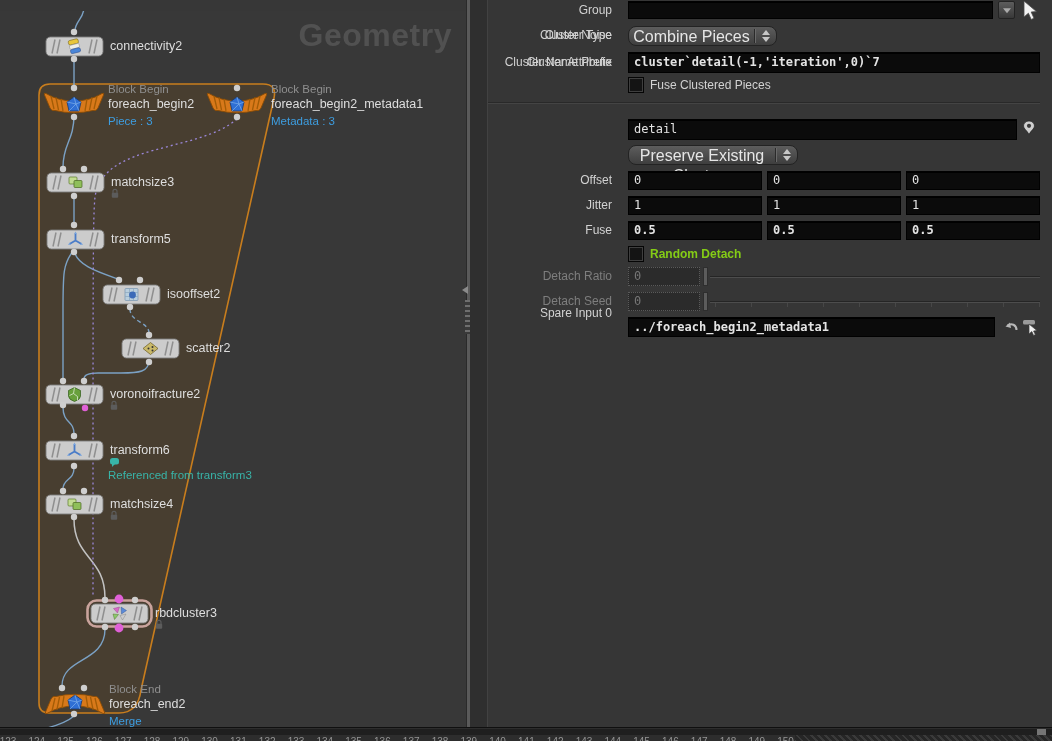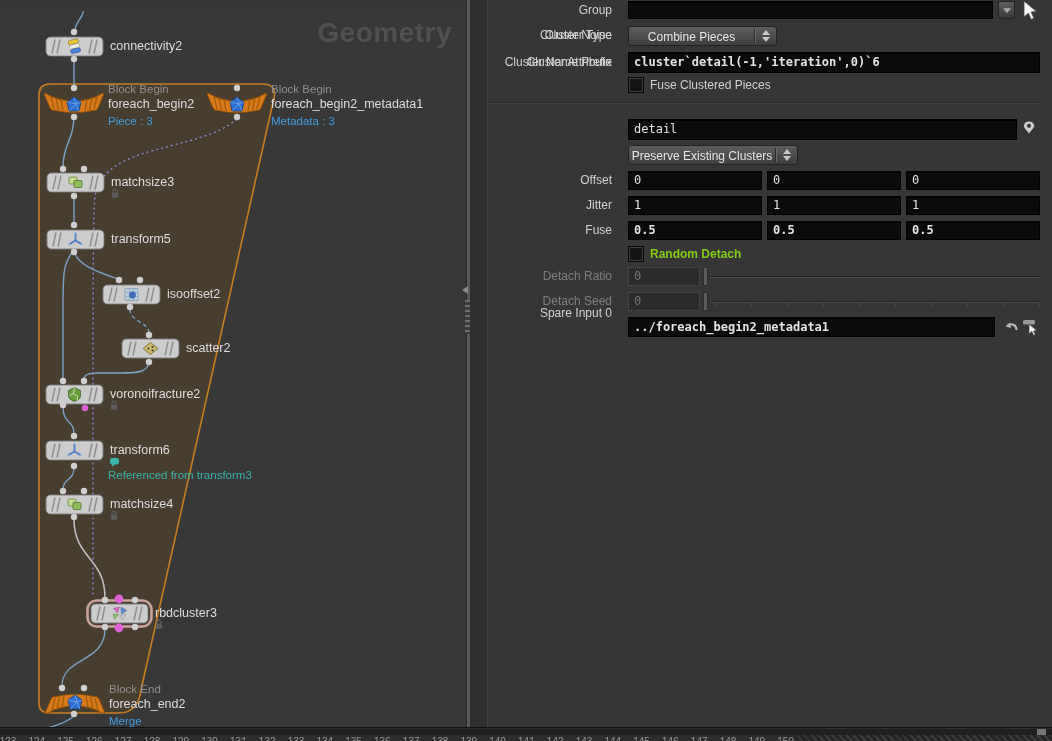--- a/index.html
+++ b/index.html
@@ -1,43 +1,43 @@
 <!DOCTYPE html>
 <html><head>
 <meta charset="utf-8">
 <style>
   html,body{margin:0;padding:0;background:#262626;}
   #app{position:relative;width:1052px;height:741px;overflow:hidden;
        font-family:"Liberation Sans",sans-serif;background:#373737;}
   
   #network-pane{position:absolute;left:0;top:11px;width:466px;height:727px;background:#383838;overflow:hidden;}
   #net-svg{position:absolute;left:0;top:0;}
-  #watermark{position:absolute;top:6px;right:14px;font-size:28px;font-weight:bold;color:#515151;letter-spacing:.5px;}
+  #watermark{position:absolute;top:6px;right:14px;font-size:32px;font-weight:bold;color:#515151;letter-spacing:.5px;}
   .n-label{position:absolute;font-size:12.5px;color:#dedede;white-space:nowrap;}
   .n-title{position:absolute;font-size:11.5px;color:#8f8f8f;white-space:nowrap;}
   .n-sub{position:absolute;font-size:11.5px;color:#3d9de0;white-space:nowrap;}
   .n-comment{position:absolute;font-size:11.5px;color:#38b4a8;white-space:nowrap;}
   
   #divider{position:absolute;left:466px;top:0;width:4px;height:727px;background:#5a5a5a;border-left:1px solid #2a2a2a;border-right:1px solid #262626;}
   #divider-grip{position:absolute;left:465px;top:300px;width:6px;height:34px;
     background:repeating-linear-gradient(180deg,#6e6e6e 0 2px,#3a3a3a 2px 5px);}
   #divider-arrow{position:absolute;left:462px;top:286px;width:0;height:0;
     border-top:4px solid transparent;border-bottom:4px solid transparent;border-right:6px solid #8a8a8a;}
   
   #param-pane{position:absolute;left:470px;top:0;width:582px;height:727px;background:#363636;}
   #param-gutter{position:absolute;left:0;top:0;width:17px;height:727px;background:#2f2f2f;border-right:1px solid #424242;}
   .p-label{position:absolute;left:0;width:142px;text-align:right;font-size:12px;color:#d2d2d2;white-space:nowrap;}
   .p-label.dis{color:#7e7e7e;}
   .pfield{position:absolute;background:#0b0b0b;border:1px solid #010101;box-shadow:inset 0 1px 0 #000;
     color:#e4e4e4;font-family:"DejaVu Sans Mono",monospace;font-size:12px;line-height:17px;
     padding:0 5px;overflow:hidden;white-space:nowrap;box-sizing:border-box;}
   .pfield.bold{font-weight:bold;}
   .pfield.dis{background:#2b2b2b;border:1px dotted #5a5a5a;color:#767676;box-shadow:none;}
-  .ddown{position:absolute;background:linear-gradient(#5d5d5d,#3e3e3e);border:1px solid #232323;border-radius:3px;
-    box-sizing:border-box;color:#e6e6e6;font-size:12px;}
+  .ddown{position:absolute;background:linear-gradient(#5d5d5d,#3e3e3e);border:1px solid #232323;border-radius:8px;
+    box-sizing:border-box;color:#e6e6e6;font-size:16px;}
   .ddown .dtext{position:absolute;left:0;right:22px;top:0;bottom:0;text-align:center;line-height:18px;}
   .ddown .dsep{position:absolute;right:21px;top:2px;bottom:2px;width:1px;background:#2a2a2a;box-shadow:1px 0 0 #6a6a6a;}
   .spin{position:absolute;right:5px;top:50%;transform:translateY(-50%);width:10px;}
   .spin .up{width:0;height:0;margin:0 auto 2px;border-left:4px solid transparent;border-right:4px solid transparent;border-bottom:5px solid #c8c8c8;}
   .spin .dn{width:0;height:0;margin:0 auto;border-left:4px solid transparent;border-right:4px solid transparent;border-top:5px solid #c8c8c8;}
   .ddbtn{position:absolute;width:17px;background:linear-gradient(#5d5d5d,#383838);border:1px solid #232323;border-radius:2px;box-sizing:border-box;}
   .ddbtn .dn{position:absolute;left:50%;top:50%;transform:translate(-50%,-35%);width:0;height:0;
     border-left:4px solid transparent;border-right:4px solid transparent;border-top:5px solid #aaaaaa;}
   .cbox{position:absolute;width:14px;height:14px;background:#141414;border:1px solid #050505;box-shadow:inset 0 0 0 1px #3f3f3f;box-sizing:content-box;}
   .clabel{position:absolute;font-size:12px;color:#d2d2d2;white-space:nowrap;}
@@ -331,21 +331,21 @@
         <div class="p-label" style="top:28px">Cluster Type</div>
         <div class="ddown" style="left:158px;top:26px;width:149px;height:20px">
       <div class="dtext" style="line-height:20px">Combine Pieces</div>
       <div class="dsep"></div>
       <div class="spin">
             <div class="up"></div>
             <div class="dn"></div>
           </div>
         </div>
         <div class="p-label" style="top:55px">Cluster Name Prefix</div>
-        <div class="pfield bold" style="left:158px;top:52px;width:412px;height:21px;line-height:19px">cluster`detail(-1,'iteration',0)`6</div>
+        <div class="pfield bold" style="left:158px;top:52px;width:412px;height:21px;line-height:19px">cluster`detail(-1,'iteration',0)`7</div>
         <div class="cbox" style="left:158px;top:77px"></div>
         <div class="clabel" style="left:180px;top:78px">Fuse Clustered Pieces</div>
         <div class="psep" style="left:18px;top:102px;width:552px"></div>
         <div class="p-label" style="top:55px">Cluster Attribute</div>
         <div class="pfield" style="left:158px;top:119px;width:389px;height:21px;line-height:19px">detail</div>
         <svg class="picon" style="left:551px;top:119px" width="16" height="22">
   <path d="M8,2 C11.3,2 13.5,4.3 13.5,7 C13.5,9.6 10,11.5 8,15.5 C6,11.5 2.5,9.6 2.5,7 C2.5,4.3 4.7,2 8,2 Z" fill="#cfcfcf" stroke="#1e1e1e" stroke-width="0.7"></path>
   <circle cx="8" cy="6.8" r="2.1" fill="#3a3a3a"></circle>
         </svg>
         <div class="p-label" style="top:28px">Cluster Noise</div>

